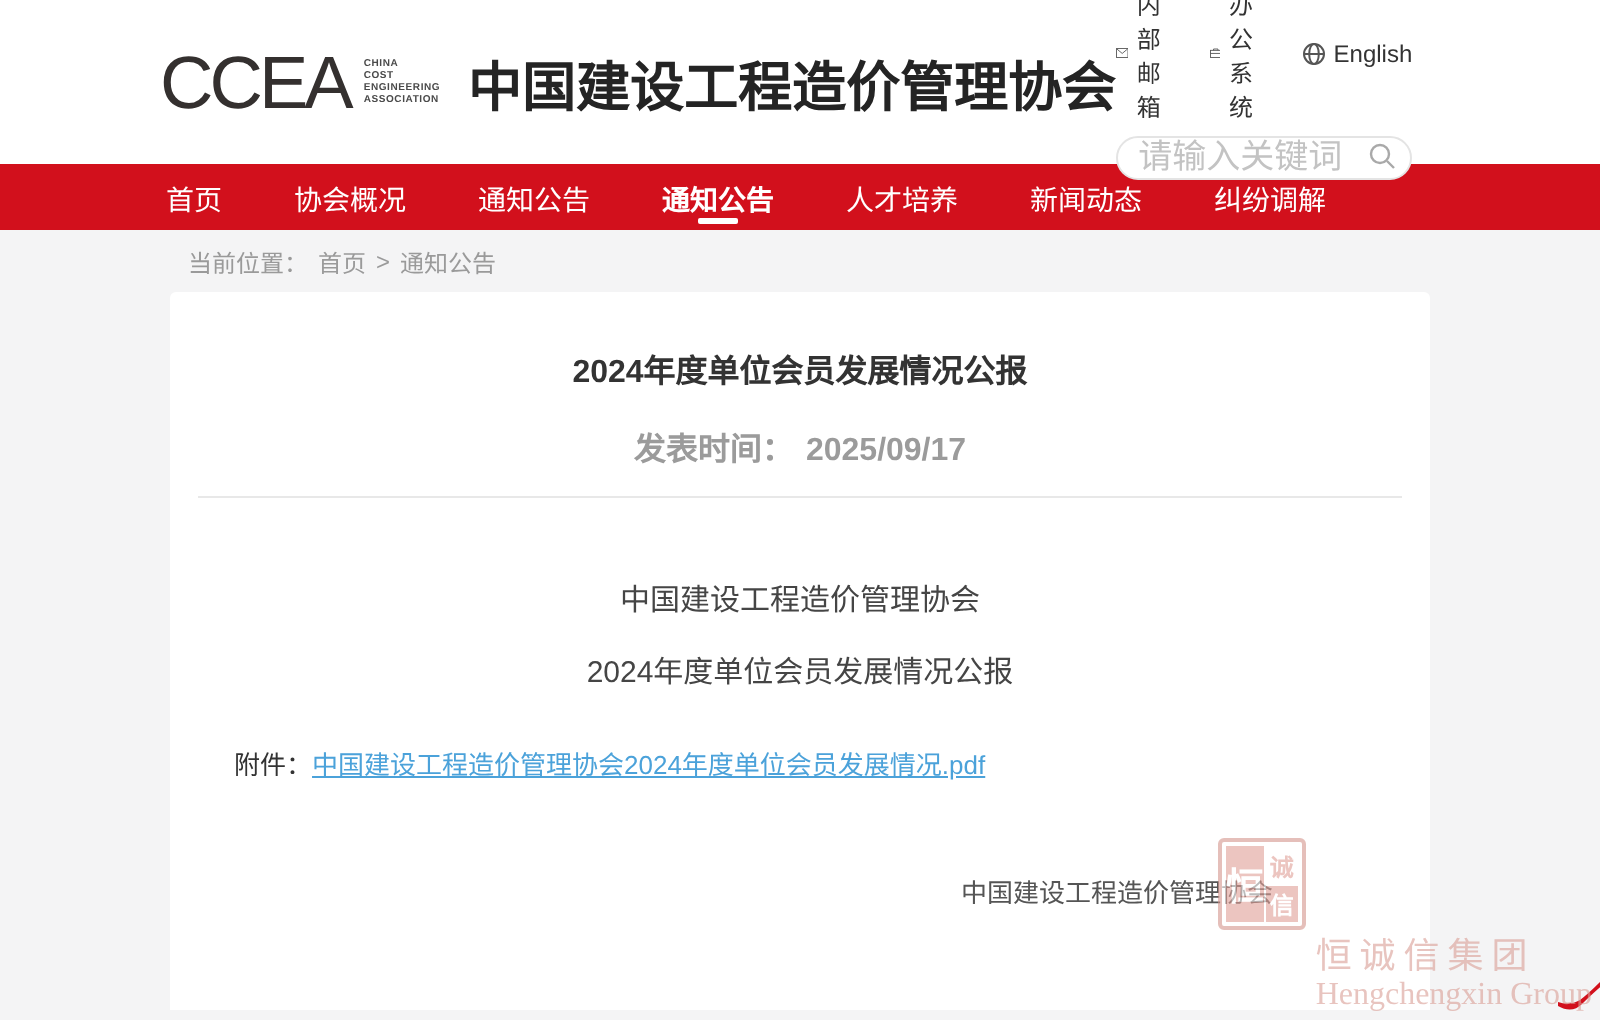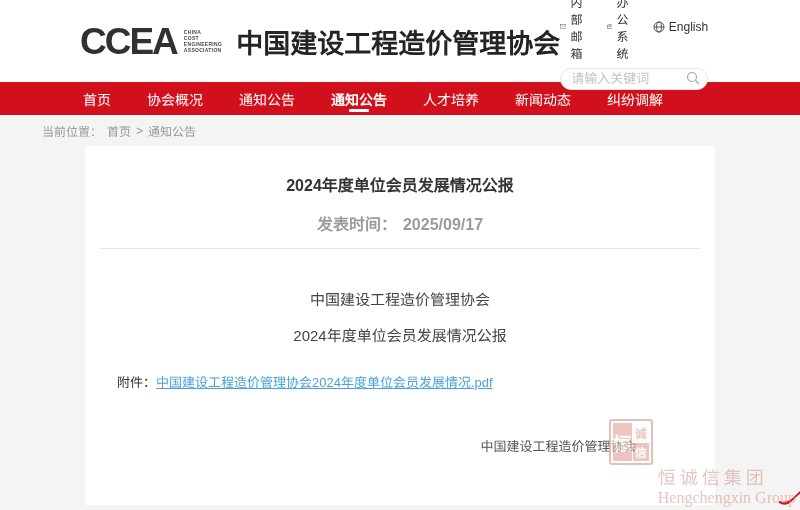--- a/index.html
+++ b/index.html
@@ -11,21 +11,21 @@
   }
 
   
   .header {
     background: #ffffff; height: 82px;
     display: flex; align-items: center; justify-content: space-between;
     padding: 0 100px 0 80px;
   }
   .logo-wrap { display: flex; align-items: center; }
   .ccea {
-    position: relative; font-size: 37px; font-weight: 700;
+    position: relative; font-size: 37px; font-weight: 400;
     color: #34302f; letter-spacing: -2px; line-height: 1; text-align: right;
   }
   .ccea-swoosh { position: absolute; right: -4px; bottom: 2px; width: 26px; height: 18px; }
   .logo-sub {
     margin-left: 7px; display: flex; flex-direction: column;
     font-size: 5px; line-height: 6px; font-weight: 700;
     color: #4a4a4a; letter-spacing: .3px;
   }
   .org-name { margin-left: 14px; font-size: 27px; font-weight: 700; color: #242424; white-space: nowrap; }
 
@@ -34,21 +34,21 @@
   .quick-link {
     display: flex; align-items: center; gap: 4px;
     font-size: 12px; color: #333; text-decoration: none; cursor: pointer;
   }
   .quick-link svg { display: block; }
 
   .search-box { position: relative; width: 148px; }
   .search-box input {
     width: 100%; height: 22px;
     border: 1px solid #e4e4e4; border-radius: 12px;
-    padding: 0 28px 0 10px; font-size: 13px; color: #666;
+    padding: 0 28px 0 10px; font-size: 17px; color: #666;
     outline: none; background: #fff;
     font-family: "Liberation Sans", sans-serif;
   }
   .search-box input::placeholder { color: #c3c3c3; }
   .search-btn {
     position: absolute; right: 8px; top: 3px;
     background: none; border: none; padding: 0; cursor: pointer; line-height: 0;
   }
 
   
@@ -62,21 +62,21 @@
   }
   .nav-item.active { font-weight: 700; }
   .nav-item.active::after {
     content: ""; position: absolute; left: 50%; transform: translateX(-50%);
     bottom: 3px; width: 20px; height: 3px; background: #fff; border-radius: 1px;
   }
 
   
   .breadcrumb {
     height: 31px; display: flex; align-items: center; gap: 5px;
-    padding-left: 42px; font-size: 12px; color: #9a9a9a;
+    padding-left: 94px; font-size: 12px; color: #9a9a9a;
   }
   .breadcrumb a { color: #9a9a9a; text-decoration: none; cursor: pointer; }
 
   
   .card {
     background: #fff; margin: 0 85px; width: 630px; height: 359px;
     border-radius: 3px 3px 0 0; padding: 26px 14px 0; position: relative;
   }
   .article-title { margin: 0; text-align: center; font-size: 16px; font-weight: 700; color: #333; }
   .pub-line { margin: 15px 0 0; text-align: center; font-size: 16px; color: #9b9b9b; font-weight: 600; }

